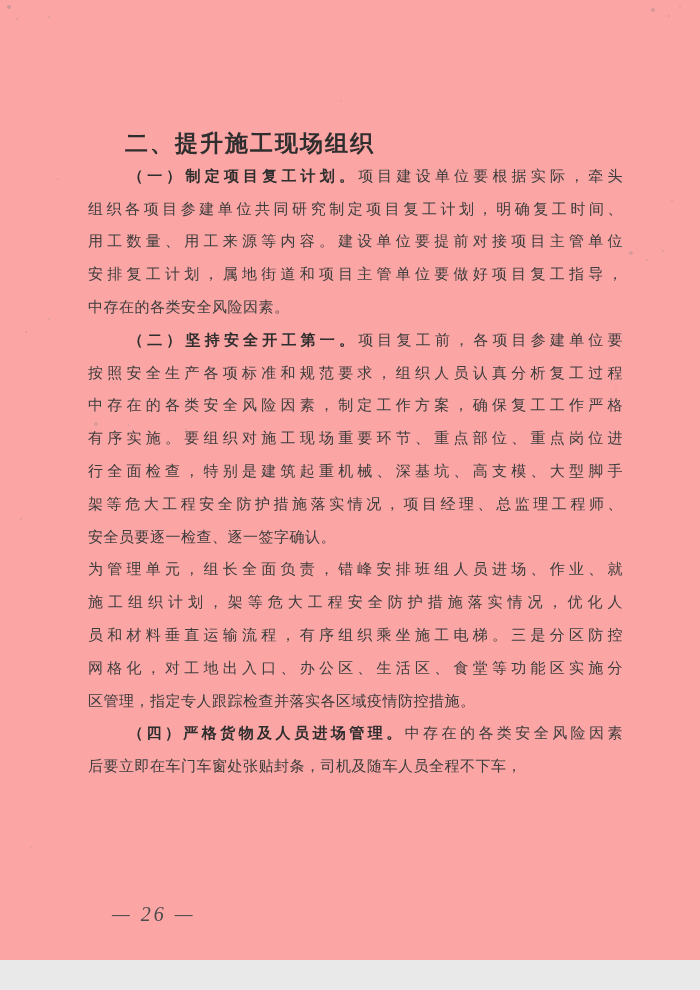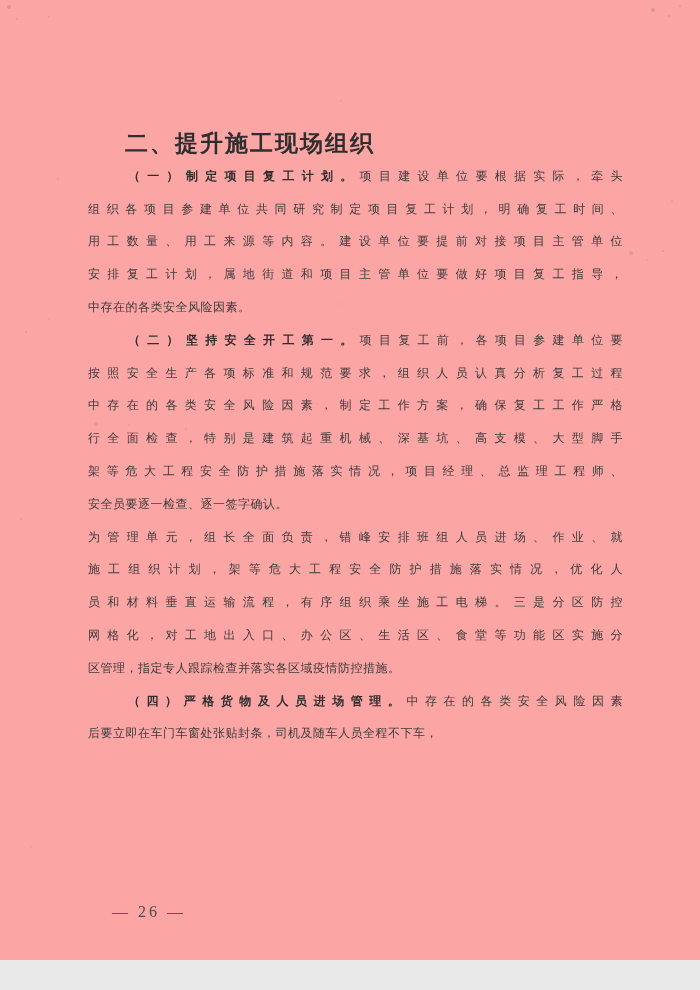--- a/index.html
+++ b/index.html
@@ -18,21 +18,21 @@
   }
   .text-block {
     position: absolute;
     left: 88px;
     top: 127px;
     width: 535px;
   }
   .line {
     height: 32.8px;
     line-height: 32.8px;
-    font-size: 12px;
+    font-size: 15px;
     color: #3d3d3d;
     letter-spacing: 0.5px;
     white-space: normal;
     overflow: visible;
   }
   .line.justify {
     text-align: justify;
     text-align-last: justify;
     text-justify: inter-character;
   }
@@ -51,24 +51,25 @@
   }
   .seg { color: inherit; }
   .seg.bold {
     font-weight: 700;
     color: #2e2e2e;
   }
   .page-number {
     position: absolute;
     left: 112px;
     top: 903px;
-    font-size: 16px;
+    font-size: 20px;
     color: #4b4b4b;
     letter-spacing: 3px;
     font-family: "Liberation Serif", serif;
+    font-style: italic;
   }
   .speck {
     position: absolute;
     left: 0;
     top: 0;
     width: 2px;
     height: 2px;
     background: transparent;
     border-radius: 50%;
     box-shadow:
@@ -104,20 +105,21 @@
   <div class="text-block" id="doc-body">
       <div class="line heading indent"><span class="seg bold">二、提升施工现场组织</span></div>
       <div class="line indent justify"><span class="seg bold">（一）制定项目复工计划。</span><span class="seg">项目建设单位要根据实际，牵头</span></div>
       <div class="line justify"><span class="seg">组织各项目参建单位共同研究制定项目复工计划，明确复工时间、</span></div>
       <div class="line justify"><span class="seg">用工数量、用工来源等内容。建设单位要提前对接项目主管单位</span></div>
       <div class="line justify"><span class="seg">安排复工计划，属地街道和项目主管单位要做好项目复工指导，</span></div>
       <div class="line"><span class="seg">中存在的各类安全风险因素。</span></div>
       <div class="line indent justify"><span class="seg bold">（二）坚持安全开工第一。</span><span class="seg">项目复工前，各项目参建单位要</span></div>
       <div class="line justify"><span class="seg">按照安全生产各项标准和规范要求，组织人员认真分析复工过程</span></div>
       <div class="line justify"><span class="seg">中存在的各类安全风险因素，制定工作方案，确保复工工作严格</span></div>
+      <div class="line justify"><span class="seg">有序实施。要组织对施工现场重要环节、重点部位、重点岗位进</span></div>
       <div class="line justify"><span class="seg">行全面检查，特别是建筑起重机械、深基坑、高支模、大型脚手</span></div>
       <div class="line justify"><span class="seg">架等危大工程安全防护措施落实情况，项目经理、总监理工程师、</span></div>
       <div class="line"><span class="seg">安全员要逐一检查、逐一签字确认。</span></div>
       <div class="line justify"><span class="seg">为管理单元，组长全面负责，错峰安排班组人员进场、作业、就</span></div>
       <div class="line justify"><span class="seg">施工组织计划，架等危大工程安全防护措施落实情况，优化人</span></div>
       <div class="line justify"><span class="seg">员和材料垂直运输流程，有序组织乘坐施工电梯。三是分区防控</span></div>
       <div class="line justify"><span class="seg">网格化，对工地出入口、办公区、生活区、食堂等功能区实施分</span></div>
       <div class="line"><span class="seg">区管理，指定专人跟踪检查并落实各区域疫情防控措施。</span></div>
       <div class="line indent justify"><span class="seg bold">（四）严格货物及人员进场管理。</span><span class="seg">中存在的各类安全风险因素</span></div>
       <div class="line"><span class="seg">后要立即在车门车窗处张贴封条，司机及随车人员全程不下车，</span></div>

